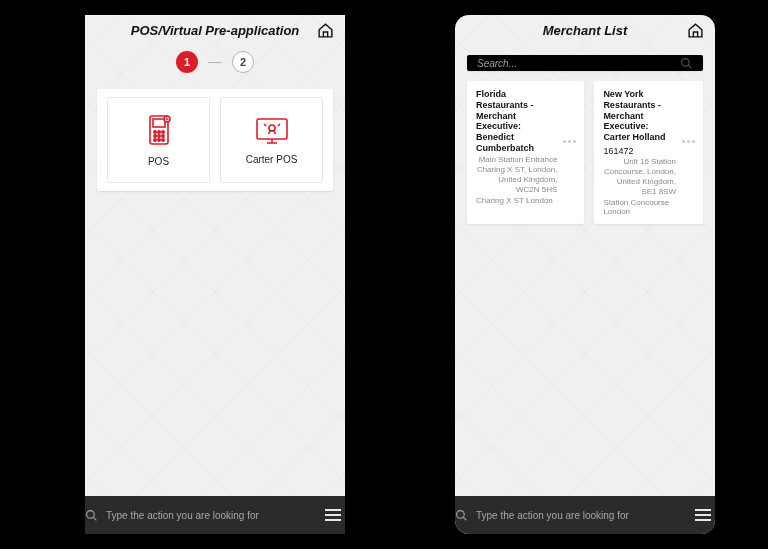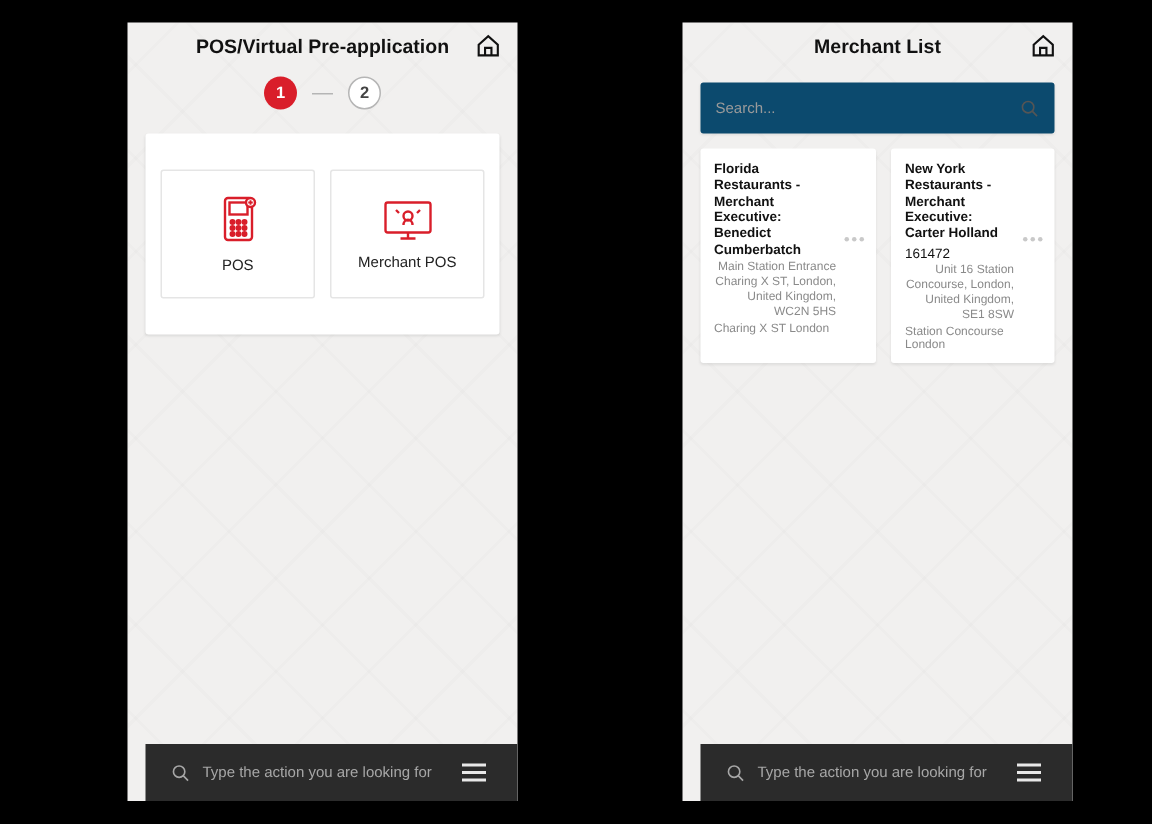--- a/index.html
+++ b/index.html
@@ -8,62 +8,63 @@
 
   .phone {
     position: absolute;
     top: 15px;
     width: 260px;
     height: 519px;
     background: #f1f0ef;
     overflow: hidden;
   }
   .phone-left { left: 85px; }
-  .phone-right { left: 455px; }
+  .phone-right { left: 455px; border-radius: 14px; }
 
   
   .bgpat {
     position: absolute; inset: 0;
     opacity: 0.25;
     background:
       repeating-linear-gradient(45deg, transparent 0 42px, rgba(0,0,0,.05) 42px 44px),
       repeating-linear-gradient(-45deg, transparent 0 42px, rgba(0,0,0,.05) 42px 44px);
     pointer-events:none;
   }
 
   .header {
     position: relative;
     height: 30px;
     display: flex;
     align-items: center;
     justify-content: center;
     padding: 0 10px;
     background: transparent;
     z-index: 2;
+    font-style: italic;
   }
   .title { font-size: 13px; font-weight: 700; color: #111; }
   .home-btn {
     position: absolute; right: 10px; top: 5px;
     width: 20px; height: 20px;
     display:flex;align-items:center;justify-content:center;
   }
 
   .steps { position: relative; z-index:2; display:flex; align-items:center; justify-content:center; gap:10px; margin-top:6px; }
   .step { width:22px; height:22px; border-radius:50%; display:flex; align-items:center; justify-content:center; font-size:11px; font-weight:600; }
   .step.active { background:#d91e2a; color:#fff; }
   .step.idle { background:#fff; border:1px solid #b5b5b5; color:#444; }
   .step-line { width:14px; height:1px; background:#b5b5b5; }
 
   .card-panel {
     position:relative; z-index:2;
     margin:16px 12px 0;
     background:#fff;
     border-radius:2px;
     box-shadow:0 1px 2px rgba(0,0,0,0.1);
-    padding:24px 10px;
+    padding:8px 10px;
     display:flex;
     gap:10px;
     justify-content:center;
     text-align:center;
   }
   .opt {
     flex:1;
     border:1px solid #e5e5e5;
     border-radius:2px;
     height:86px;
@@ -72,43 +73,44 @@
     align-items:center;
     justify-content:center;
     gap:8px;
     cursor:pointer;
   }
   .opt-label { font-size:10px; color:#222; }
 
   .icon-red { color:#d91e2a; }
 
   .bottom-bar {
-    position:absolute; left:12px; right:0; bottom:0;
+    position:absolute; left:0; right:0; bottom:0;
     height:38px;
     background:#2b2b2b;
     display:flex;
     align-items:center;
-    padding:0 17px;
+    padding:0 0;
     z-index:3;
   }
   .bb-search { flex:1; display:flex; align-items:center; gap:8px; }
   .bb-search-text { font-size:10px; color:#a7a7a7; }
   .menu-btn { width:24px; height:24px; display:flex; align-items:center; justify-content:center; }
 
   
   .searchbox {
     position:relative; z-index:2;
     margin:10px 12px 0;
-    height:34px;
-    background:#0c4a6e;
+    height:16px;
+    background:#000000;
     border-radius:2px;
     box-shadow:0 1px 2px rgba(0,0,0,.08);
     display:flex;
     align-items:center;
     padding:0 10px;
+    font-style:italic;
   }
   .searchbox-text { flex:1; font-size:10px; color:#9a9a9a; }
 
   .list { position:relative; z-index:2; margin:10px 12px 0; display:flex; flex-direction:row; gap:10px; }
   .merchant {
     background:#fff;
     border-radius:2px;
     box-shadow:0 1px 2px rgba(0,0,0,.08);
     padding:8px 9px;
     position:relative;
@@ -175,21 +177,21 @@
       <div class="opt">
         <span class="icon-red">
           <svg width="36" height="30" viewBox="0 0 36 30" fill="none" stroke="#d91e2a" stroke-width="1.6">
             <rect x="3" y="3" width="30" height="20" rx="1.5"></rect>
             <path d="M13 27 h10 M18 23 v4"></path>
             <circle cx="18" cy="12" r="3"></circle>
             <path d="M15 18 c0-2 1.3-3.5 3-3.5 s3 1.5 3 3.5"></path>
             <path d="M12 10 l-2-2 M24 10 l2-2"></path>
           </svg>
         </span>
-        <span class="opt-label">Merchant POS</span>
+        <span class="opt-label">Carter POS</span>
       </div>
     </div>
 
     <div class="bottom-bar">
       <div class="bb-search">
         <svg width="13" height="13" viewBox="0 0 24 24" fill="none" stroke="#a7a7a7" stroke-width="2">
             <circle cx="10" cy="10" r="7"></circle>
             <path d="M21 21 l-6-6"></path>
           </svg>
         <span class="bb-search-text">Type the action you are looking for</span>

